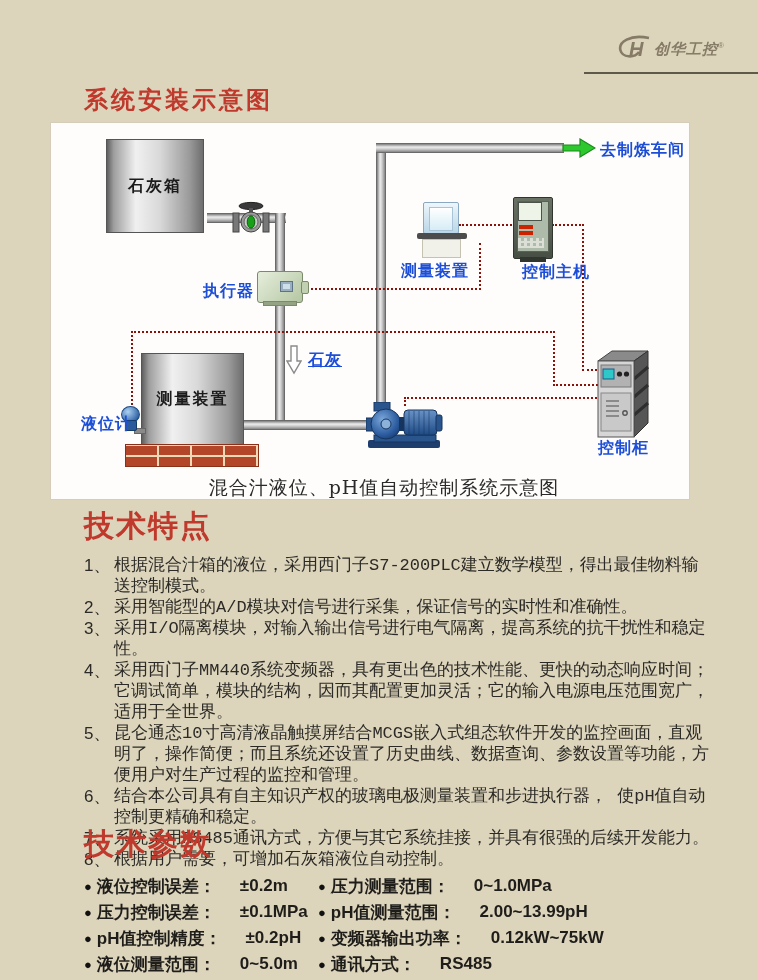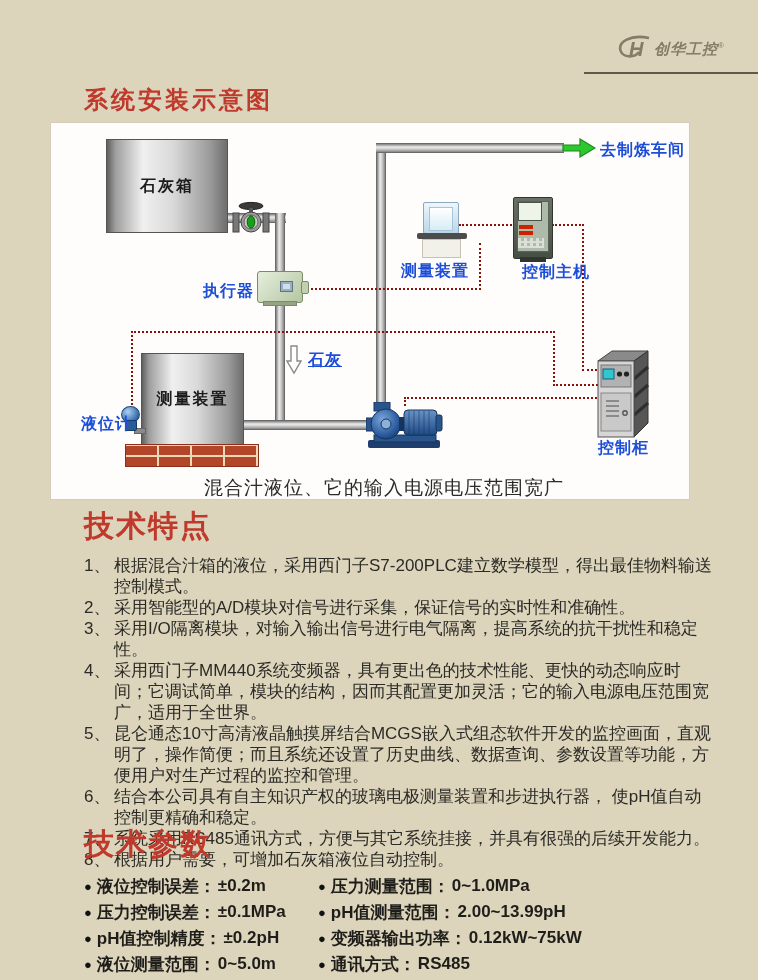--- a/index.html
+++ b/index.html
@@ -65,30 +65,30 @@
   .host .foot{position:absolute;left:6px;bottom:-4px;width:26px;height:5px;background:#30362e;}
 
   .caption{position:absolute;left:0;top:352px;width:100%;text-align:center;padding-left:28px;font-family:"DejaVu Serif","Liberation Serif",serif;font-size:19px;color:#2a2a2a;letter-spacing:1px;z-index:5;}
 
   
   .features{position:absolute;left:84px;top:506px;width:628px;}
   .sec-heading{margin:0 0 8px 0;font-size:30px;font-weight:bold;color:#bf392c;letter-spacing:2px;}
   .feat-list{margin:0;padding:0;list-style:none;}
   .feat-item{display:flex;font-size:17px;line-height:21px;color:#2b2a26;}
   .feat-num{flex:0 0 30px;}
-  .feat-text{flex:1;}
+  .feat-text{flex:1;font-family:Liberation Mono, monospace;}
 
   
   .params{position:absolute;left:84px;top:824px;width:628px;}
   .param-grid{display:flex;}
   .param-col{display:flex;flex-direction:column;}
   .param-col.left{width:234px;}
   .param-row{display:flex;align-items:center;font-size:17px;font-weight:bold;color:#1e1d1a;height:26px;}
   .bullet{font-size:13px;margin-right:5px;color:#111;}
-  .param-value{margin-left:2px;}
+  .param-value{margin-left:24px;}
 </style>
 </head>
 <body>
 
 <div class="page">
 
   <div class="logo">
     <span class="logo-mark">
       <svg width="36" height="28" viewBox="0 0 36 28">
         <path d="M33 4 C14 0, 2 8, 4.5 16.5 C6.5 23.5, 18 24.5, 23 18" fill="none" stroke="#857b66" stroke-width="2.6"></path>
@@ -116,21 +116,21 @@
     <div class="abs dot-h" style="left:501px;top:101px;width:32px;"></div>
     <div class="abs dot-v" style="left:531px;top:101px;height:147px;"></div>
     <div class="abs dot-h" style="left:531px;top:246px;width:19px;"></div>
     <div class="abs dot-v" style="left:80px;top:208px;height:78px;"></div>
     <div class="abs dot-h" style="left:80px;top:208px;width:424px;"></div>
     <div class="abs dot-v" style="left:502px;top:208px;height:55px;"></div>
     <div class="abs dot-h" style="left:502px;top:261px;width:48px;"></div>
     <div class="abs dot-v" style="left:353px;top:274px;height:9px;"></div>
     <div class="abs dot-h" style="left:353px;top:274px;width:197px;"></div>
 
-    <div class="abs tank" style="left:55px;top:16px;width:122px;height:94px;">
+    <div class="abs tank" style="left:55px;top:16px;width:98px;height:94px;">
       <span class="tank-label">石灰箱</span>
     </div>
 
     <span class="abs" style="left:181px;top:77px;z-index:4;">
       <svg width="38" height="38" viewBox="0 0 38 38">
         <ellipse cx="19" cy="6" rx="12" ry="3.6" fill="#3a3a3a" stroke="#222"></ellipse>
         <rect x="17" y="8" width="4" height="6" fill="#555"></rect>
         <rect x="1" y="13" width="6" height="19" fill="#787878" stroke="#444"></rect>
         <rect x="31" y="13" width="6" height="19" fill="#787878" stroke="#444"></rect>
         <circle cx="19" cy="22" r="10" fill="#9a9a9a" stroke="#444"></circle>
@@ -229,21 +229,21 @@
         <rect x="9" y="22" width="11" height="10" fill="#2ec8c8" stroke="#1a5a8a"></rect>
         <circle cx="25.5" cy="27" r="2.6" fill="#222"></circle>
         <circle cx="32.5" cy="27" r="2.6" fill="#222"></circle>
         <rect x="7" y="46" width="30" height="38" fill="#c9c9c9" stroke="#888"></rect>
         <path d="M12 54 H25 M12 59 H25 M12 64 H25 M12 69 H25" stroke="#8a8a8a" stroke-width="2"></path>
         <circle cx="31" cy="66" r="2.2" fill="none" stroke="#555" stroke-width="1.4"></circle>
       </svg>
     </span>
     <div class="abs dlabel" style="left:547px;top:315px;">控制柜</div>
 
-    <div class="caption">混合汁液位、它的输入电源电压范围宽广</div>
+    <div class="caption">混合汁液位、pH值自动控制系统示意图</div>
   </div>
 
   <section class="features">
     <h2 class="sec-heading">技术特点</h2>
     <ol class="feat-list">
       <li class="feat-item">
           <span class="feat-num">1、</span>
           <span class="feat-text">根据混合汁箱的液位，采用西门子S7-200PLC建立数学模型，得出最佳物料输送控制模式。</span>
         </li>
       <li class="feat-item">

